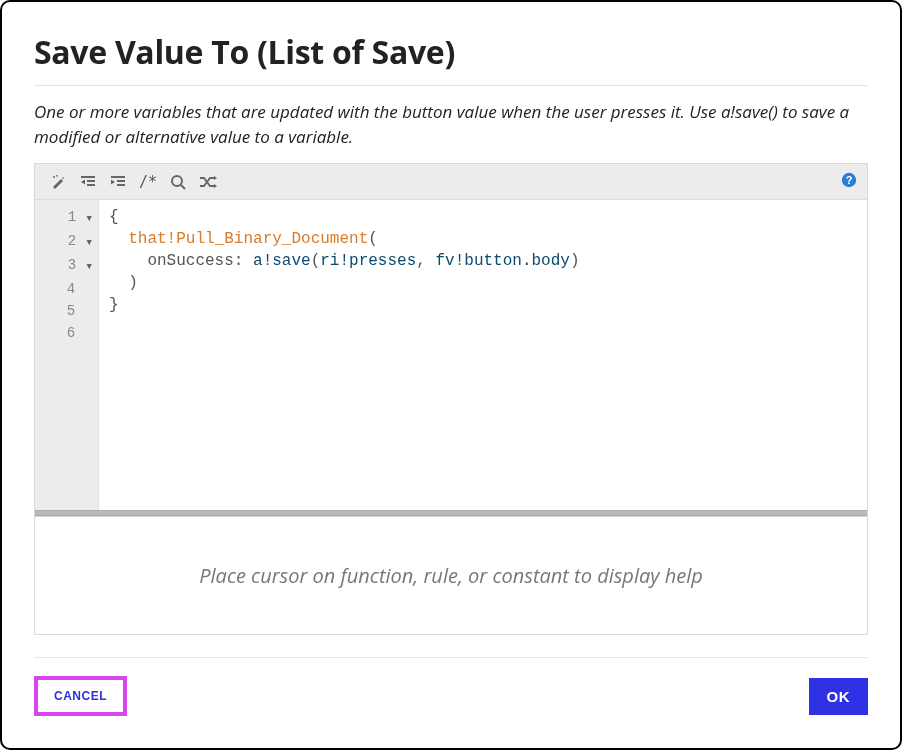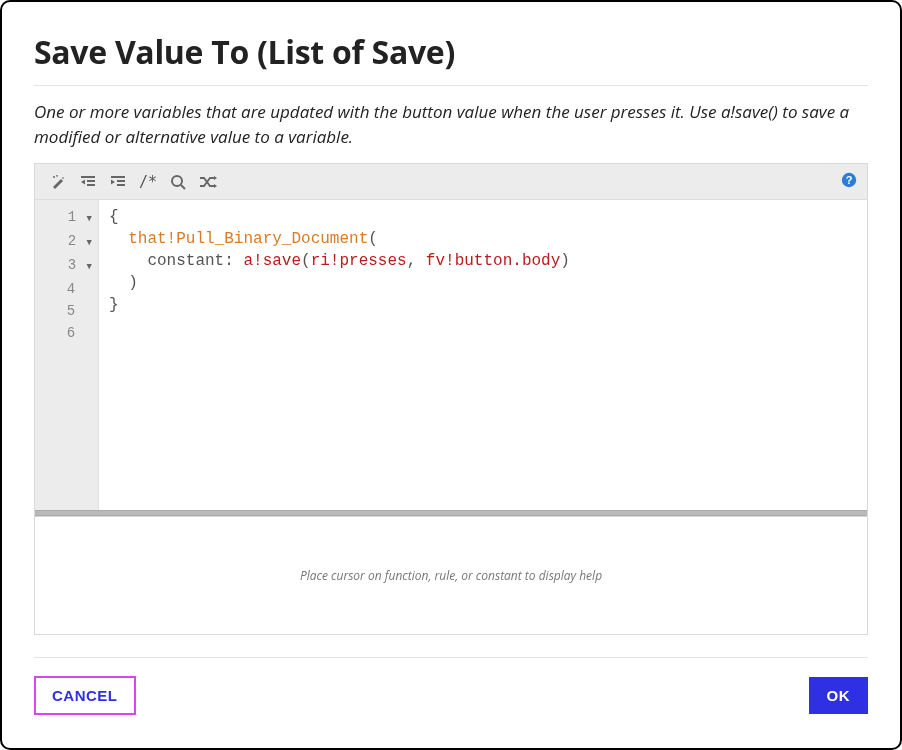--- a/index.html
+++ b/index.html
@@ -91,57 +91,57 @@
   }
   .gutter .ln { display:block; font-size:14px; }
   .gutter .fold { font-size:9px; color:#666; margin-left:2px; display:inline-block; }
   .code {
     padding: 6px 10px;
     white-space: pre;
     color: #555;
     flex:1;
   }
   .tok-orange { color: #d97b28; }
-  .tok-blue { color: #b91c1c; }
+  .tok-blue { color: #0c4a6e; }
   .tok-plain { color: #555; }
   .drag-handle {
     height: 6px;
     background: #b9b9b9;
     border-top: 1px solid #aaa;
     border-bottom: 1px solid #aaa;
     cursor: row-resize;
   }
   .help-zone {
     border: 1px solid #d9d9d9;
     border-top: none;
     height: 118px;
     display: flex;
     align-items: center;
     justify-content: center;
   }
   .help-zone span {
     color: #777;
     font-style: italic;
-    font-size: 12px;
+    font-size: 20px;
   }
   .footer-divider {
     border: none;
     border-top: 1px solid #e4e4e4;
     margin: 22px 0 18px 0;
   }
   .footer {
     display: flex;
     align-items: center;
   }
   .btn-cancel {
-    border: 2px solid #d946ef;
+    border: 4px solid #d946ef;
     background: #fff;
     color: #2f2fe3;
     font-weight: 600;
-    font-size: 15px;
+    font-size: 12px;
     letter-spacing: 0.5px;
     padding: 9px 16px;
     cursor: pointer;
   }
   .btn-ok {
     margin-left: auto;
     border: none;
     background: #2f2fe3;
     color: #ffffff;
     font-weight: 600;
@@ -223,21 +223,21 @@
       <div class="gutter">
         <span class="ln"><span>1</span> <span class="fold">▼</span></span>
         <span class="ln"><span>2</span> <span class="fold">▼</span></span>
         <span class="ln"><span>3</span> <span class="fold">▼</span></span>
         <span class="ln"><span>4</span>&nbsp;&nbsp;</span>
         <span class="ln"><span>5</span>&nbsp;&nbsp;</span>
         <span class="ln"><span>6</span>&nbsp;&nbsp;</span>
       </div>
       <div class="code"><span class="tok-plain">{</span>
   <span class="tok-orange">that!Pull_Binary_Document</span><span class="tok-plain">(</span>
-    <span class="tok-plain">constant</span><span class="tok-plain">: </span><span class="tok-blue">a!save</span><span class="tok-plain">(</span><span class="tok-blue">ri!presses</span><span class="tok-plain">, </span><span class="tok-blue">fv!button.body</span><span class="tok-plain">)</span>
+    <span class="tok-plain">onSuccess</span><span class="tok-plain">: </span><span class="tok-blue">a!save</span><span class="tok-plain">(</span><span class="tok-blue">ri!presses</span><span class="tok-plain">, </span><span class="tok-blue">fv!button.body</span><span class="tok-plain">)</span>
   <span class="tok-plain">)</span>
 <span class="tok-plain">}</span>
 </div>
     </div>
 
     <div class="drag-handle"></div>
   </div>
 
   <div class="help-zone">
     <span>Place cursor on function, rule, or constant to display help</span>

